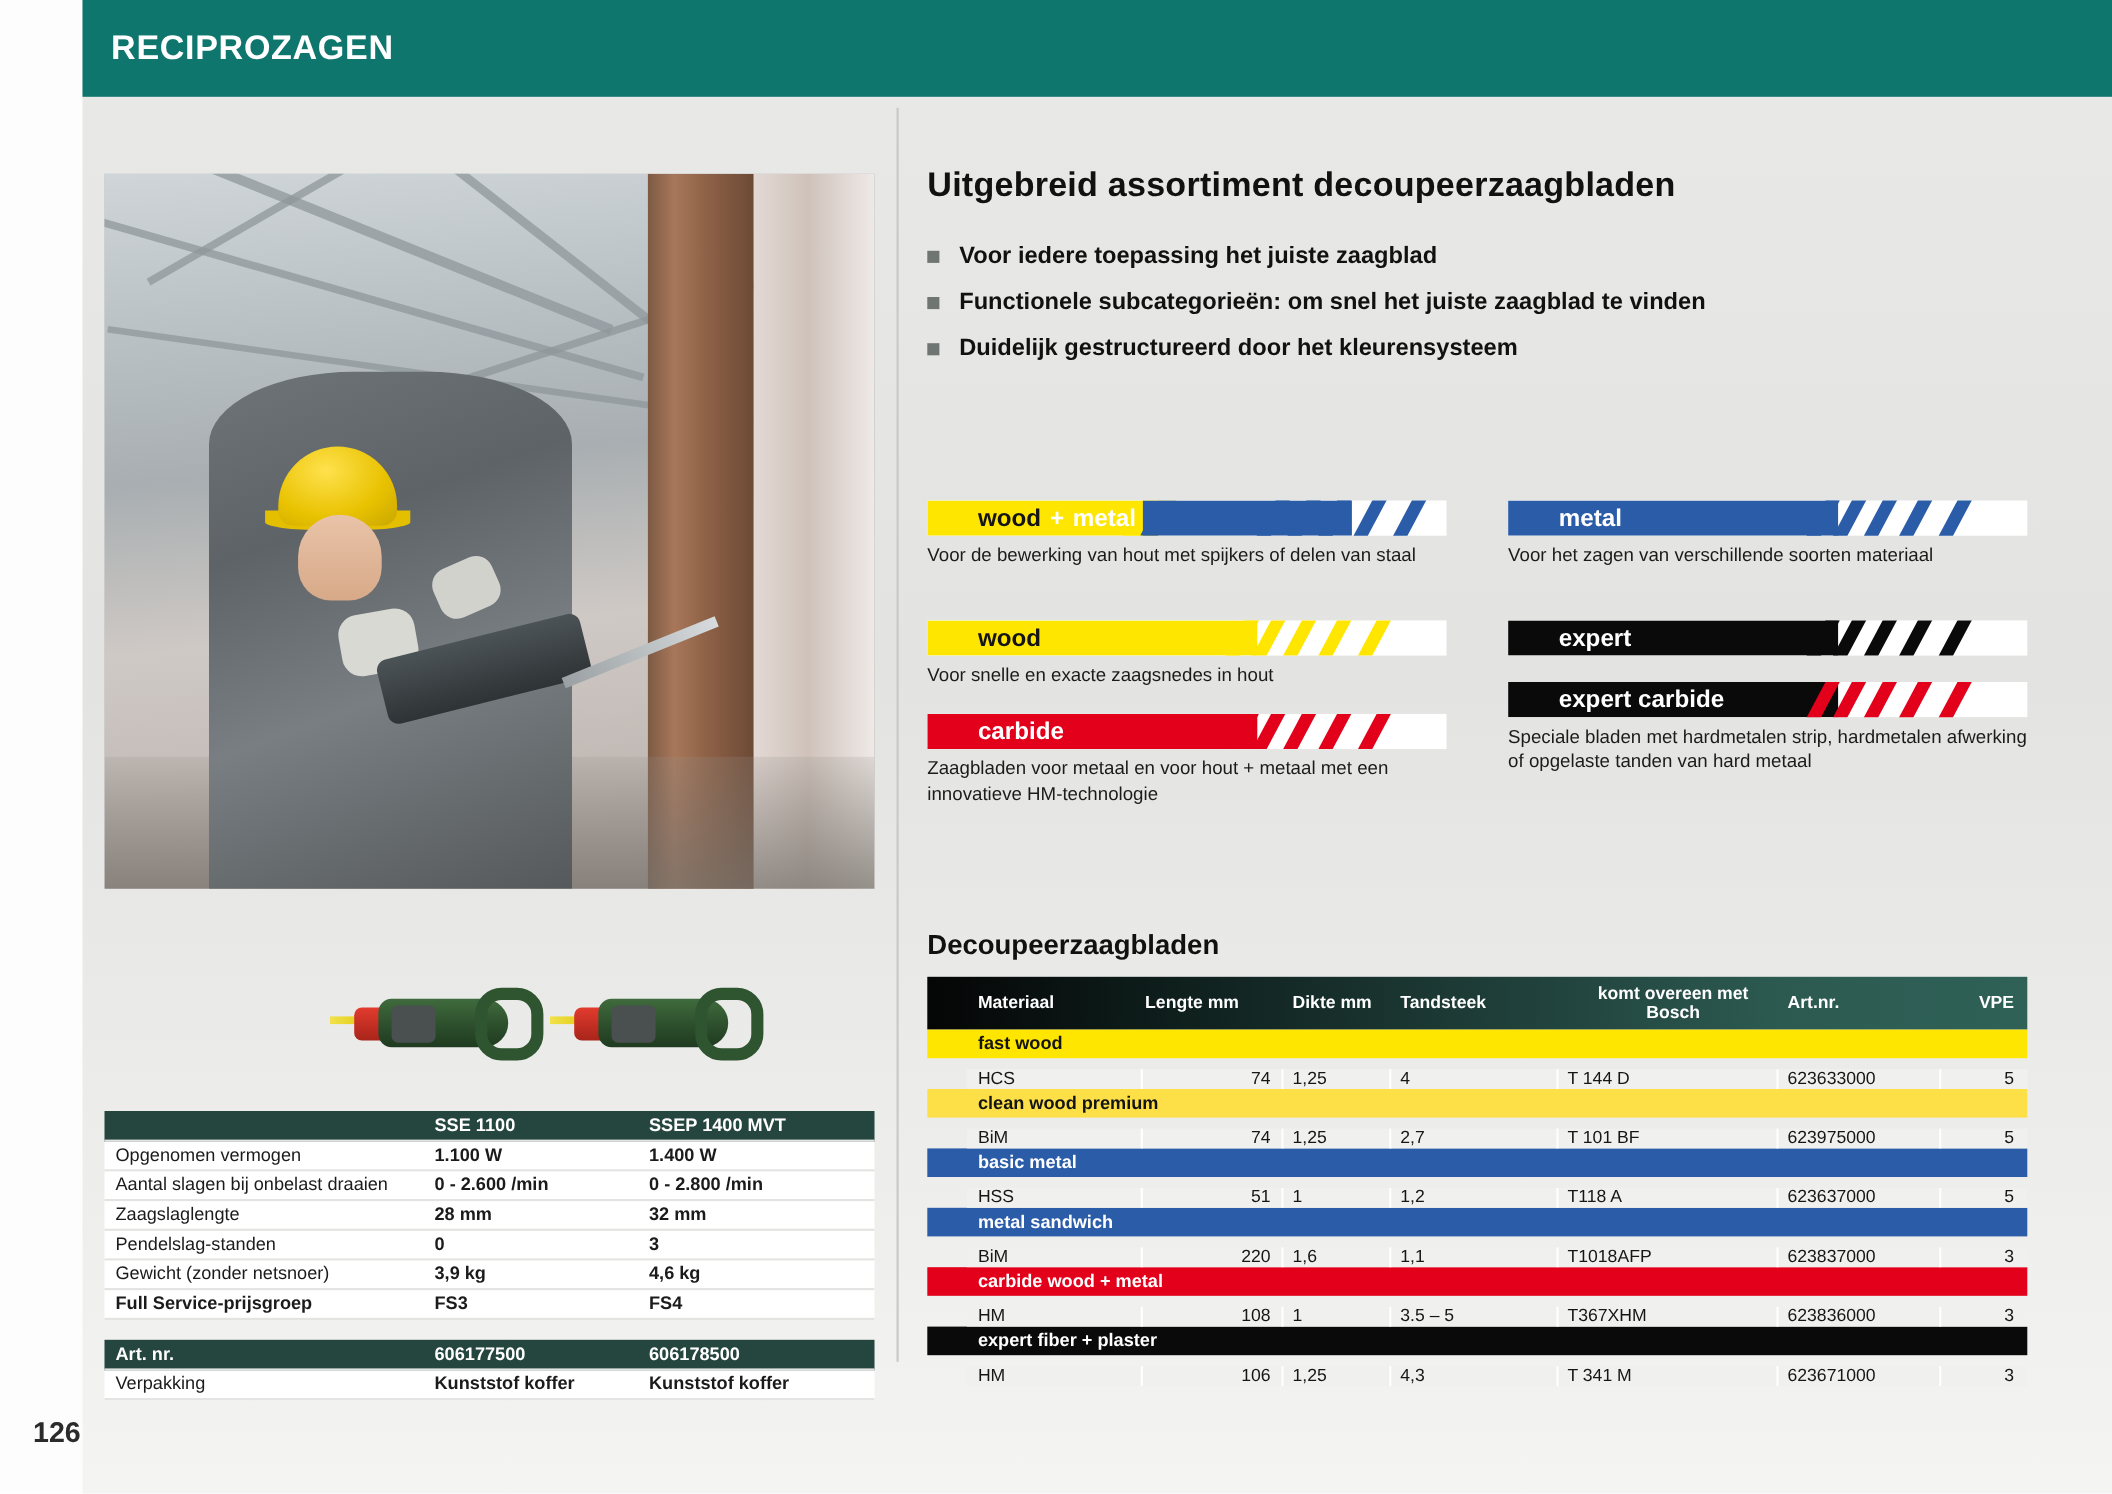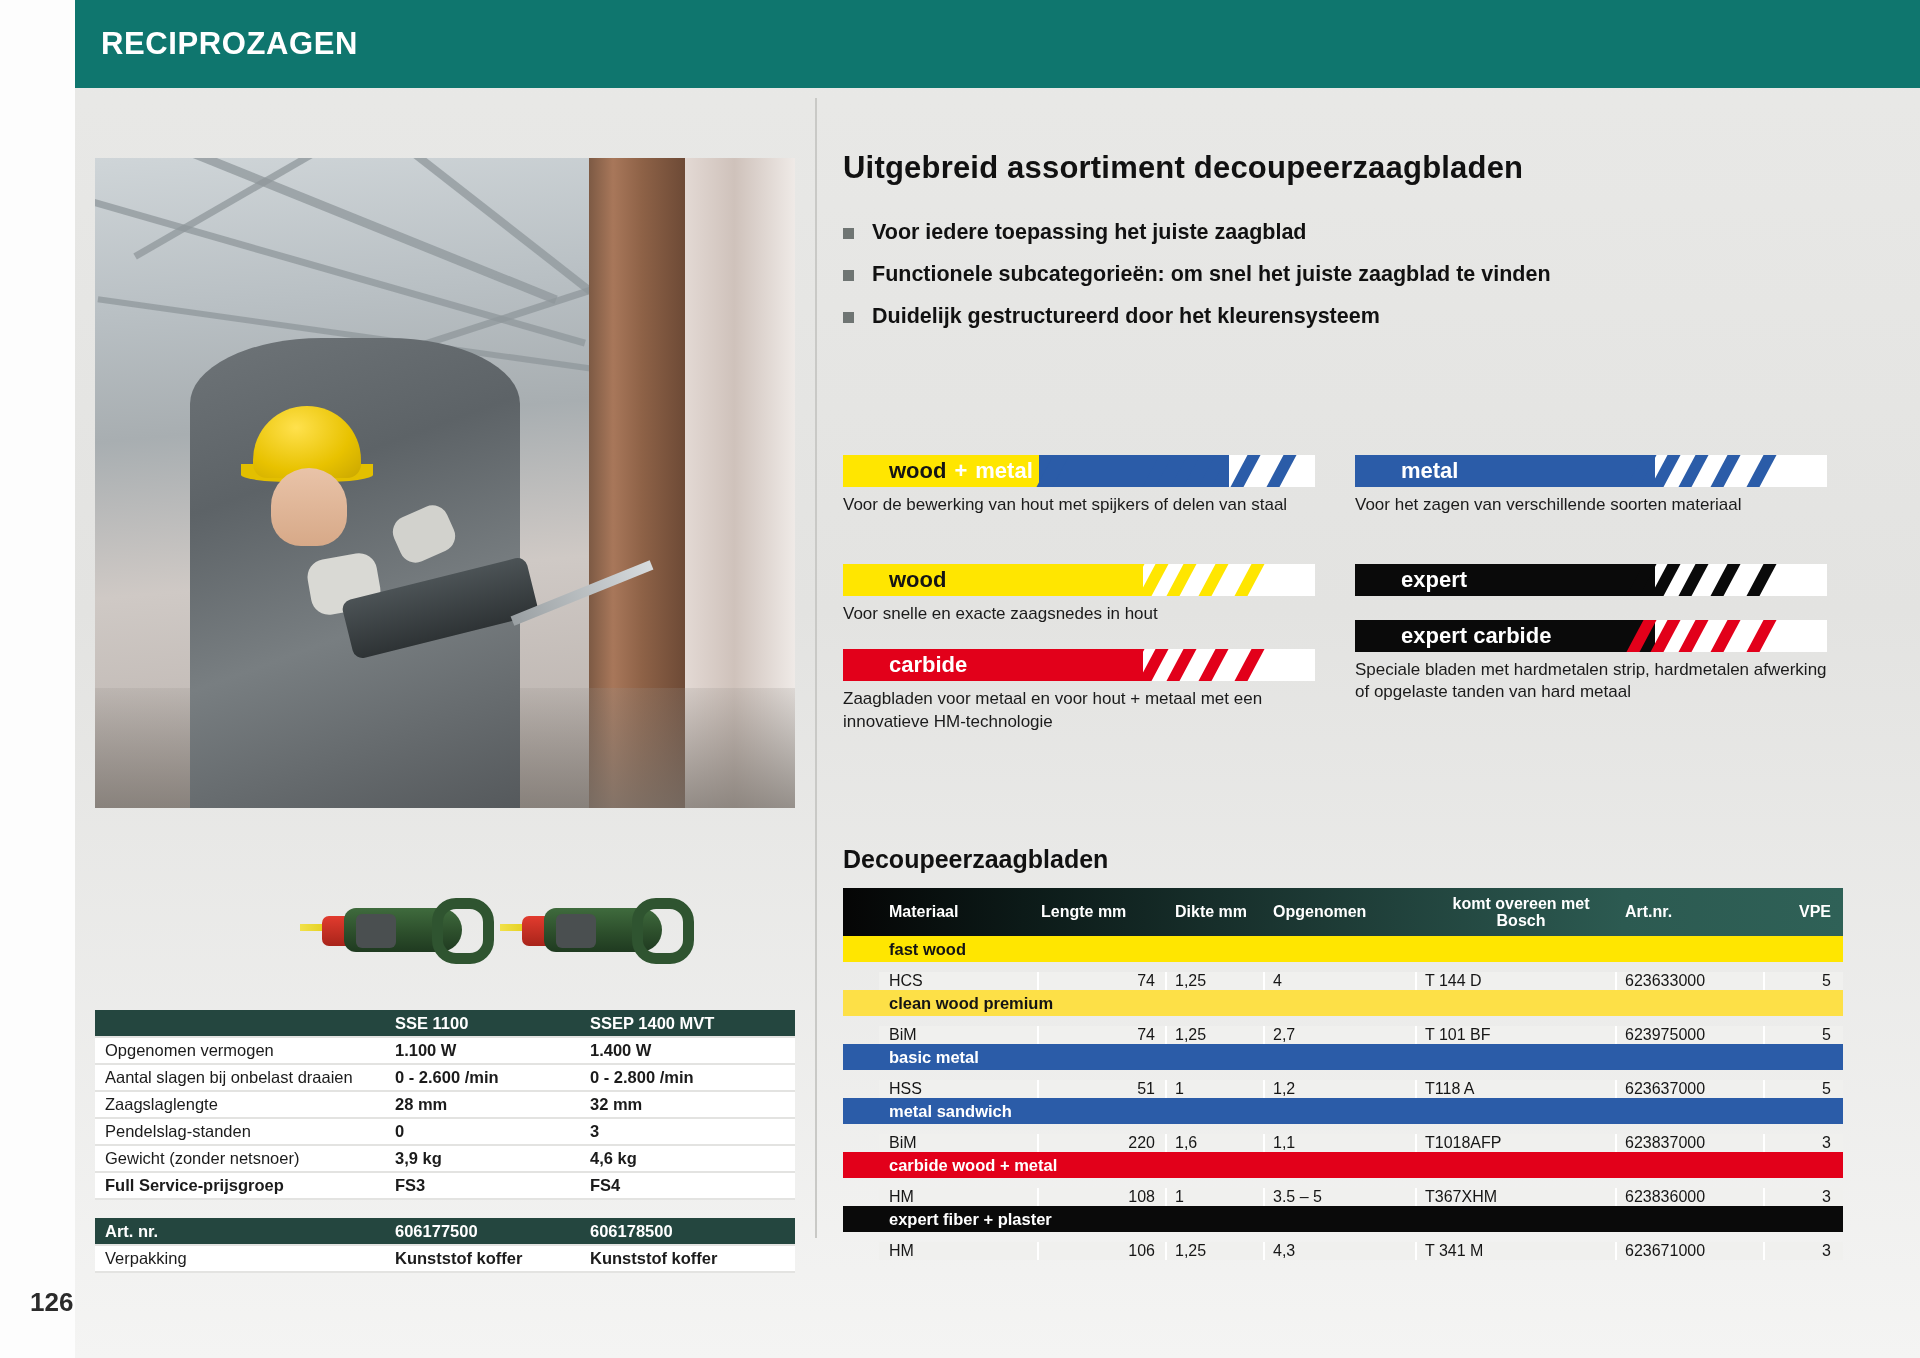--- a/index.html
+++ b/index.html
@@ -187,21 +187,21 @@
   .bullet-sq {
     width: 11px; height: 11px; background:#6f7573; margin-top:8px; margin-right: 18px;
     flex: 0 0 auto;
   }
   .bullet-txt { font-size: 21.5px; font-weight:bold; color:#111; }
 
   
   .cat-grid {
     position:absolute; left:843px; top:455px; width:1000px;
   }
-  .cat-cols { display:flex; gap: 40px; }
+  .cat-cols { display:flex; gap: 56px; }
   .cat-col { width: 472px; }
   .cat-block { margin-bottom: 24px; }
   .banner {
     position:relative; height: 32px; width: 472px; overflow:hidden;
     background:#ffffff;
   }
   .banner .label {
     position:absolute; left: 0; top:0; width:100%; height:100%;
     display:flex; align-items:center;
     font-size: 22px; font-weight:bold; z-index:5;
@@ -503,21 +503,21 @@
   </div>
 
   <div class="blade-wrap">
     <div class="blade-title">Decoupeerzaagbladen</div>
     <div class="btable">
       <div class="bhead">
         <div class="bandcell"></div>
         <div class="c-mat">Materiaal</div>
         <div class="c-len">Lengte mm</div>
         <div class="c-dik">Dikte mm</div>
-        <div class="c-tand">Opgenomen</div>
+        <div class="c-tand">Tandsteek</div>
         <div class="c-bosch hdr-two">
           <div>komt overeen met</div>
           <div>Bosch</div>
         </div>
         <div class="c-art">Art.nr.</div>
         <div class="c-vpe">VPE</div>
       </div>
       <div id="blade-body">
           <div class="catrow" style="background: rgb(255, 230, 0); color: rgb(20, 20, 20);">
             <div class="lbl" style="margin-left: 36px;">fast wood</div>

